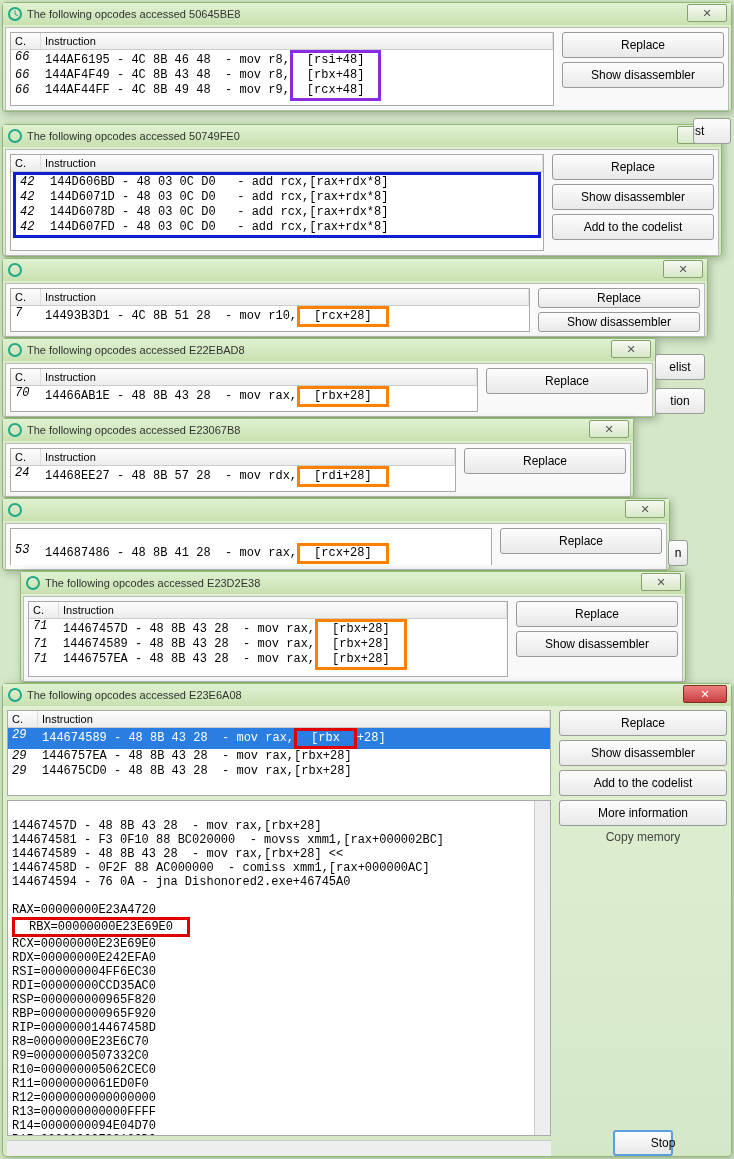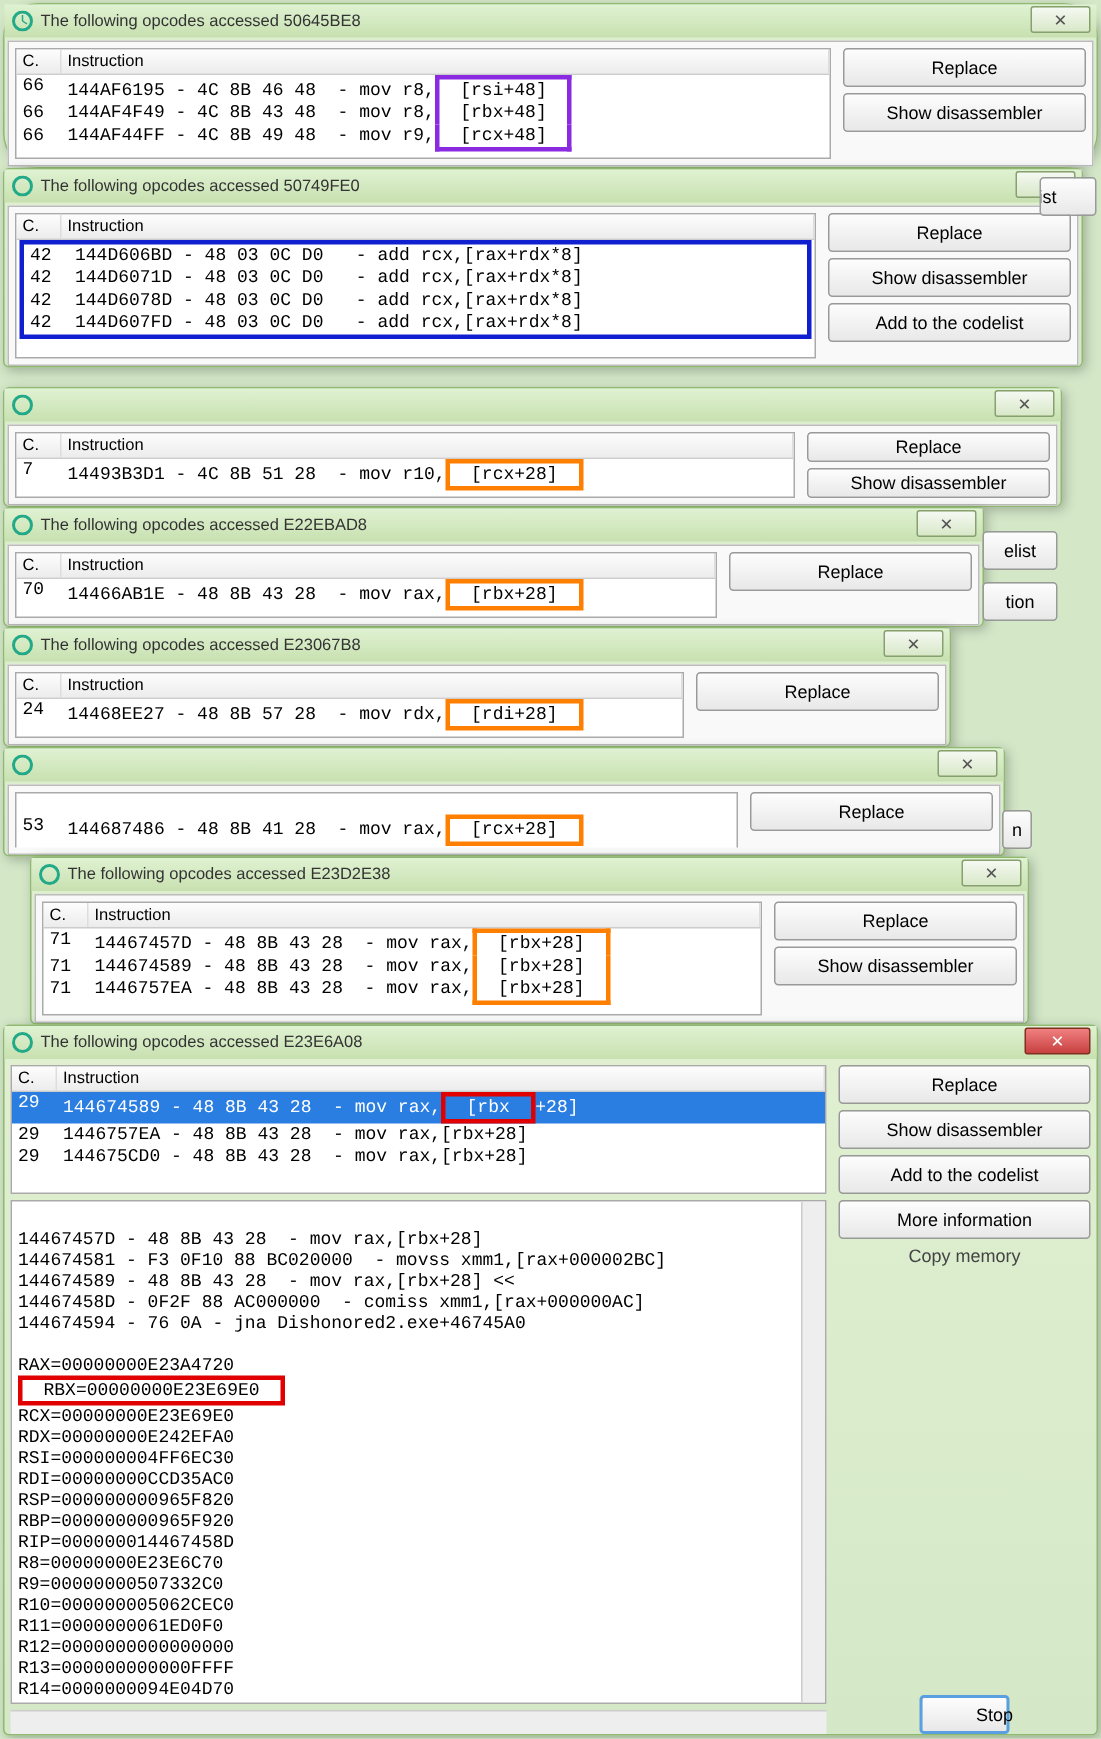--- a/index.html
+++ b/index.html
@@ -91,21 +91,21 @@
   .listheader .col.c { width: 30px; }
   .listheader .col.i { flex: 1; }
   .row {
     display: flex;
     padding: 0 4px;
     white-space: pre;
     font-family: "Consolas","Courier New", monospace;
     font-size: 12px;
     line-height: 15px;
   }
-  .row .c { width: 30px; }
+  .row .c { width: 30px; font-style: italic; }
   .row .i { flex: 1; }
   .row.selected { background: #2a7de1; color: #fff; }
   .sidebuttons {
     width: 170px;
     padding: 4px;
     display: flex;
     flex-direction: column;
     gap: 4px;
   }
   .btn {
@@ -153,21 +153,21 @@
   
   .hl { display: inline-block; padding: 0 14px; }
   .hl-purple { border: 3px solid #8a2be2; }
   .hl-orange { border: 3px solid #ff7f00; }
   .hl-red    { border: 3px solid #e00000; }
   .ce-icon svg { display:block; }
 </style>
 </head>
 <body>
 
-<div class="window" style="left:2px; top:2px; width:730px; height:110px;border-radius:23px;">
+<div class="window" style="left:2px; top:2px; width:730px; height:110px;">
   <div class="titlebar">
     <span class="icon ce-icon">
       <svg width="14" height="14">
           <circle cx="7" cy="7" r="6" fill="none" stroke="#2a8" stroke-width="2"></circle>
           <line x1="7" y1="3" x2="7" y2="7" stroke="#2a8"></line>
           <line x1="7" y1="7" x2="10" y2="9" stroke="#2a8"></line>
         </svg>
     </span>
     <span class="title">The following opcodes accessed 50645BE8</span>
     <div class="close-btn">✕</div>
@@ -182,21 +182,21 @@
       <div class="row"><span class="c">66</span><span class="i"><span>144AF4F49 - 4C 8B 43 48  - mov r8,</span><span class="hl hl-purple" style="border-top:none;border-bottom:none;">[rbx+48]</span></span></div>
       <div class="row"><span class="c">66</span><span class="i"><span>144AF44FF - 4C 8B 49 48  - mov r9,</span><span class="hl hl-purple" style="border-top:none;">[rcx+48]</span></span></div>
     </div>
     <div class="sidebuttons">
       <div class="btn">Replace</div>
       <div class="btn">Show disassembler</div>
     </div>
   </div>
 </div>
 
-<div class="window" style="left:2px; top:112px; width:720px; height:133px;">
+<div class="window" style="left:2px; top:124px; width:720px; height:133px;">
   <div class="titlebar">
     <span class="icon ce-icon">
         <svg width="14" height="14">
           <circle cx="7" cy="7" r="6" fill="none" stroke="#2a8" stroke-width="2"></circle>
         </svg>
       </span>
     <span class="title">The following opcodes accessed 50749FE0</span>
     <div class="close-btn">✕</div>
   </div>
   <div class="content" style="height:107px;">

